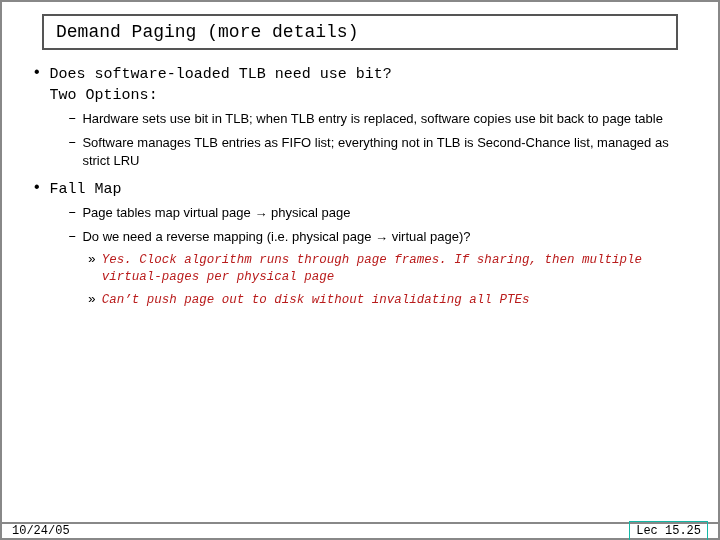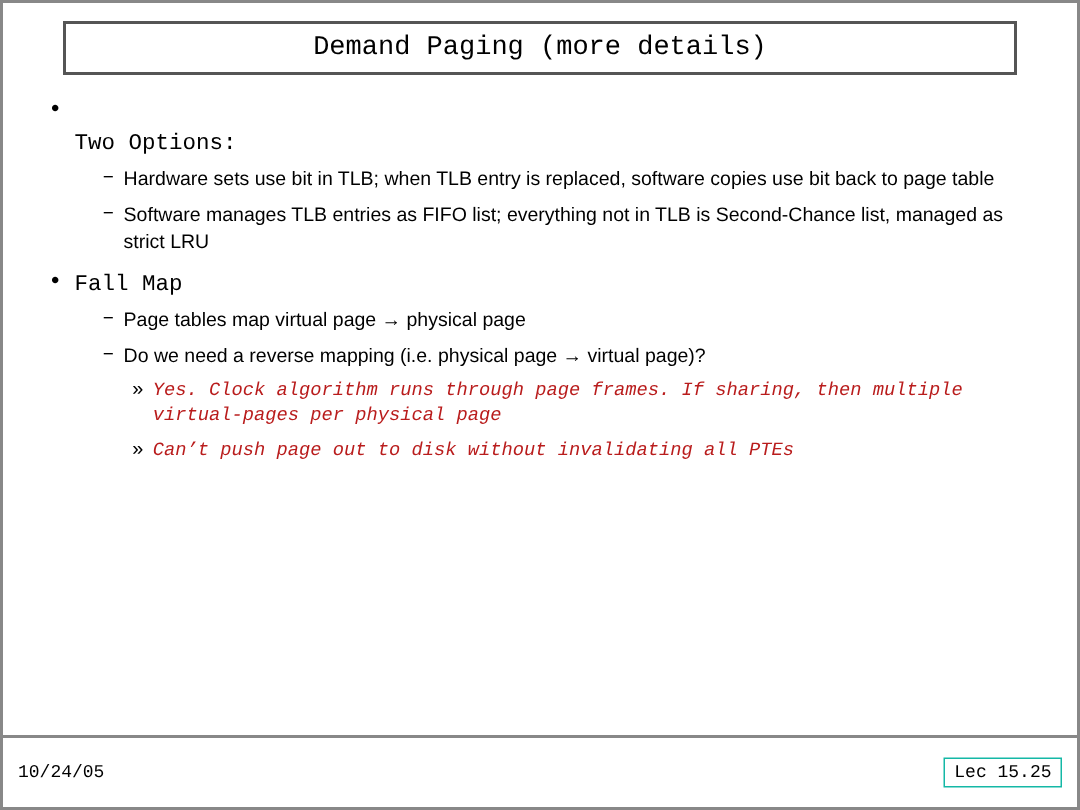--- a/index.html
+++ b/index.html
@@ -23,21 +23,20 @@
       background: #ffffff;
       border: 2px solid #888;
       display: flex;
       flex-direction: column;
       padding: 0;
     }
 
     .slide-title-bar {
       margin: 12px 40px 8px 40px;
       border: 2px solid #555;
-      text-align: center;
       padding: 6px 12px;
     }
 
     .slide-title {
       font-family: 'Courier New', Courier, monospace;
       font-size: 18px;
       font-weight: normal;
       color: #000;
     }
 
@@ -120,21 +119,21 @@
       font-style: italic;
     }
 
     .slide-footer {
       border-top: 2px solid #888;
       display: flex;
       align-items: center;
       justify-content: space-between;
       padding: 4px 10px;
       background: #fff;
-      height: 48px;
+      height: 16px;
     }
 
     .footer-left {
       font-family: 'Courier New', Courier, monospace;
       font-size: 12px;
       color: #000;
     }
 
     .footer-center {
       font-family: 'Courier New', Courier, monospace;
@@ -159,21 +158,21 @@
     <span class="slide-title">Demand Paging (more details)</span>
   </div>
 
   <div class="slide-content">
 
     <div class="bullet-section">
       <div class="bullet-main">
         <span class="bullet-dot">•</span>
         <div>
           <div class="bullet-text-large">
-            <br>
+            <span>Does software-loaded TLB need use bit?</span><br>
             <span>Two Options:</span>
           </div>
         </div>
       </div>
       <div class="sub-bullets">
         <div class="sub-bullet">
           <span class="sub-bullet-dash">–</span>
           <span class="sub-bullet-text">Hardware sets use bit in TLB; when TLB entry is replaced, software copies use bit back to page table</span>
         </div>
         <div class="sub-bullet">

